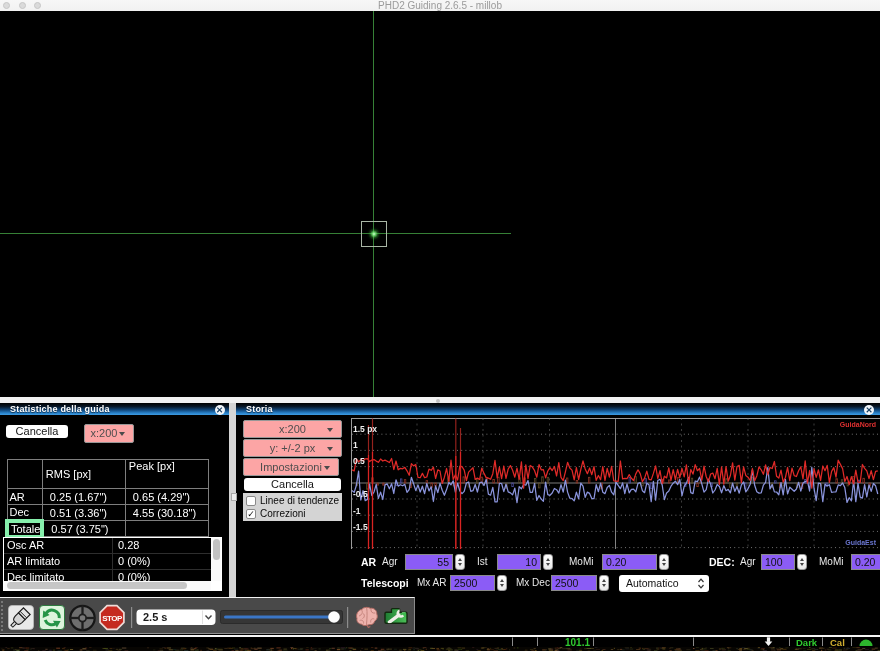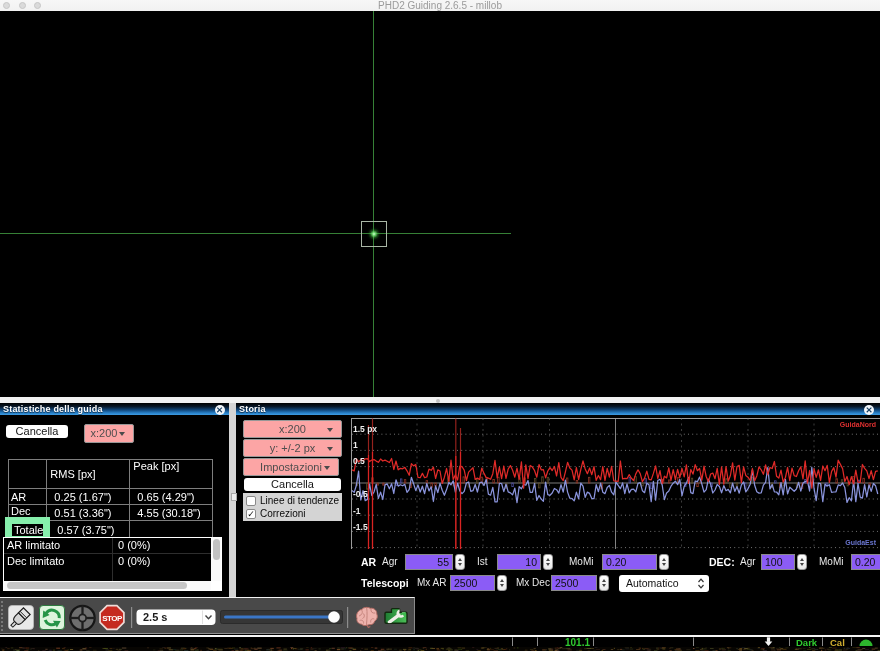--- a/index.html
+++ b/index.html
@@ -15,21 +15,21 @@
   .starbox{left:361px;top:221px;width:24px;height:24px;border:1.2px solid #a9b6a6;}
   .starglow{left:366px;top:226px;width:16px;height:16px;border-radius:50%;
     background:radial-gradient(circle,rgba(210,255,210,1) 0%,rgba(110,230,110,0.85) 16%,rgba(55,175,55,0.4) 34%,rgba(25,90,25,0.12) 52%,rgba(0,0,0,0) 68%);}
   
   .hsash{left:0;top:397px;width:880px;height:6px;background:#f2f2f2;}
   .hgrip{left:436px;top:398.5px;width:4px;height:4px;border-radius:50%;background:#c2c2c2;}
   .vsash{left:229px;top:403px;width:7px;height:194px;background:#d5d5d5;}
   .vgrip{left:230.5px;top:493px;width:4px;height:6px;background:#efefef;border:0.5px solid #aaa;}
   
   .ptitle{height:12px;background:linear-gradient(#000 0%,#071524 28%,#10467a 58%,#2a85ce 85%,#3f9ce2 100%);}
-  .ptitle .pt{color:#fff;font-size:9px;font-weight:bold;line-height:13px;padding-left:3px;letter-spacing:0.2px;text-shadow:0 1px 1px rgba(0,0,0,0.6);}
+  .ptitle .pt{color:#fff;font-size:9px;font-weight:bold;line-height:13px;padding-left:10px;letter-spacing:0.2px;text-shadow:0 1px 1px rgba(0,0,0,0.6);}
   .closebtn{width:10px;height:10px;border-radius:50%;background:#f2f6fa;color:#123a5e;font-size:8.5px;font-weight:bold;text-align:center;line-height:10px;}
   
   .wbtn{background:#fff;border-radius:3px;color:#151515;font-size:11px;text-align:center;}
   .gsel{background:#fca5a5;border:1px solid #979797;border-radius:2px;color:#4e4e4e;font-size:11px;text-align:center;box-sizing:border-box;}
   .gsel:after{content:"";position:absolute;right:8px;top:50%;margin-top:-1.5px;border-left:3.5px solid transparent;border-right:3.5px solid transparent;border-top:4.5px solid #4a4a4a;}
   .tbox{background:#8b5cf6;border:1px solid #8a8a8a;box-sizing:border-box;color:#111;font-size:10.5px;line-height:14px;padding:0 3px;}
   .spin{width:10px;height:16px;background:linear-gradient(#fdfdfd,#e9e9e9);border:0.5px solid #9a9a9a;border-radius:3px;box-sizing:border-box;}
   .spin:before{content:"";position:absolute;left:2.2px;top:3px;border-left:2.6px solid transparent;border-right:2.6px solid transparent;border-bottom:3.4px solid #444;}
   .spin:after{content:"";position:absolute;left:2.2px;bottom:3px;border-left:2.6px solid transparent;border-right:2.6px solid transparent;border-top:3.4px solid #444;}
   .lbl{color:#e8e8e8;font-size:10px;line-height:16px;}
@@ -73,29 +73,30 @@
     <td style="border:1px solid #7e7e7e;padding:0 0 0 2px;">AR</td>
     <td style="border:1px solid #7e7e7e;padding:0 0 0 7px;">0.25 (1.67")</td>
     <td style="border:1px solid #7e7e7e;padding:0 0 0 7px;">0.65 (4.29")</td>
   </tr>
   <tr style="height:16px;">
     <td style="border:1px solid #7e7e7e;padding:0 0 0 2px;">Dec</td>
     <td style="border:1px solid #7e7e7e;padding:0 0 0 7px;">0.51 (3.36")</td>
     <td style="border:1px solid #7e7e7e;padding:0 0 0 7px;">4.55 (30.18")</td>
   </tr>
   <tr style="height:16px;">
-    <td style="border:7px solid #86efac;padding:0 0 0 2px;">Totale</td>
+    <td style="border:4px solid #86efac;padding:0 0 0 2px;">Totale</td>
     <td style="border:1px solid #7e7e7e;padding:0 0 0 7px;">0.57 (3.75")</td>
     <td style="border:1px solid #7e7e7e;"></td>
   </tr>
 </tbody>
   </table>
 
 <div class="abs" style="left:3px;top:537px;width:219px;height:54px;background:#fff;"></div>
 <div class="abs" style="left:4px;top:538px;width:207px;height:43px;background:#000;overflow:hidden;">
+  <div style="height:15px;border-bottom:1px solid #2e2e2e;color:#fff;font-size:11px;line-height:15px;"><span style="padding-left:3px;">Osc AR</span><span style="position:absolute;left:114px;">0.28</span></div>
   <div style="height:15px;border-bottom:1px solid #2e2e2e;color:#fff;font-size:11px;line-height:15px;"><span style="padding-left:3px;">AR limitato</span><span style="position:absolute;left:114px;">0 (0%)</span></div>
   <div style="height:15px;color:#fff;font-size:11px;line-height:15px;"><span style="padding-left:3px;">Dec limitato</span><span style="position:absolute;left:114px;">0 (0%)</span></div>
   <div style="position:absolute;left:108px;top:0;width:1px;height:43px;background:#2e2e2e;"></div>
 </div>
 <div class="abs" style="left:211px;top:538px;width:10px;height:43px;background:#fafafa;">
   <div style="position:absolute;left:1.5px;top:1px;width:7px;height:21px;background:#c1c1c1;border-radius:4px;"></div>
 </div>
 <div class="abs" style="left:4px;top:581px;width:207px;height:9px;background:#fafafa;">
   <div style="position:absolute;left:3px;top:1px;width:180px;height:7px;background:#c6c6c6;border-radius:4px;"></div>
 </div>

